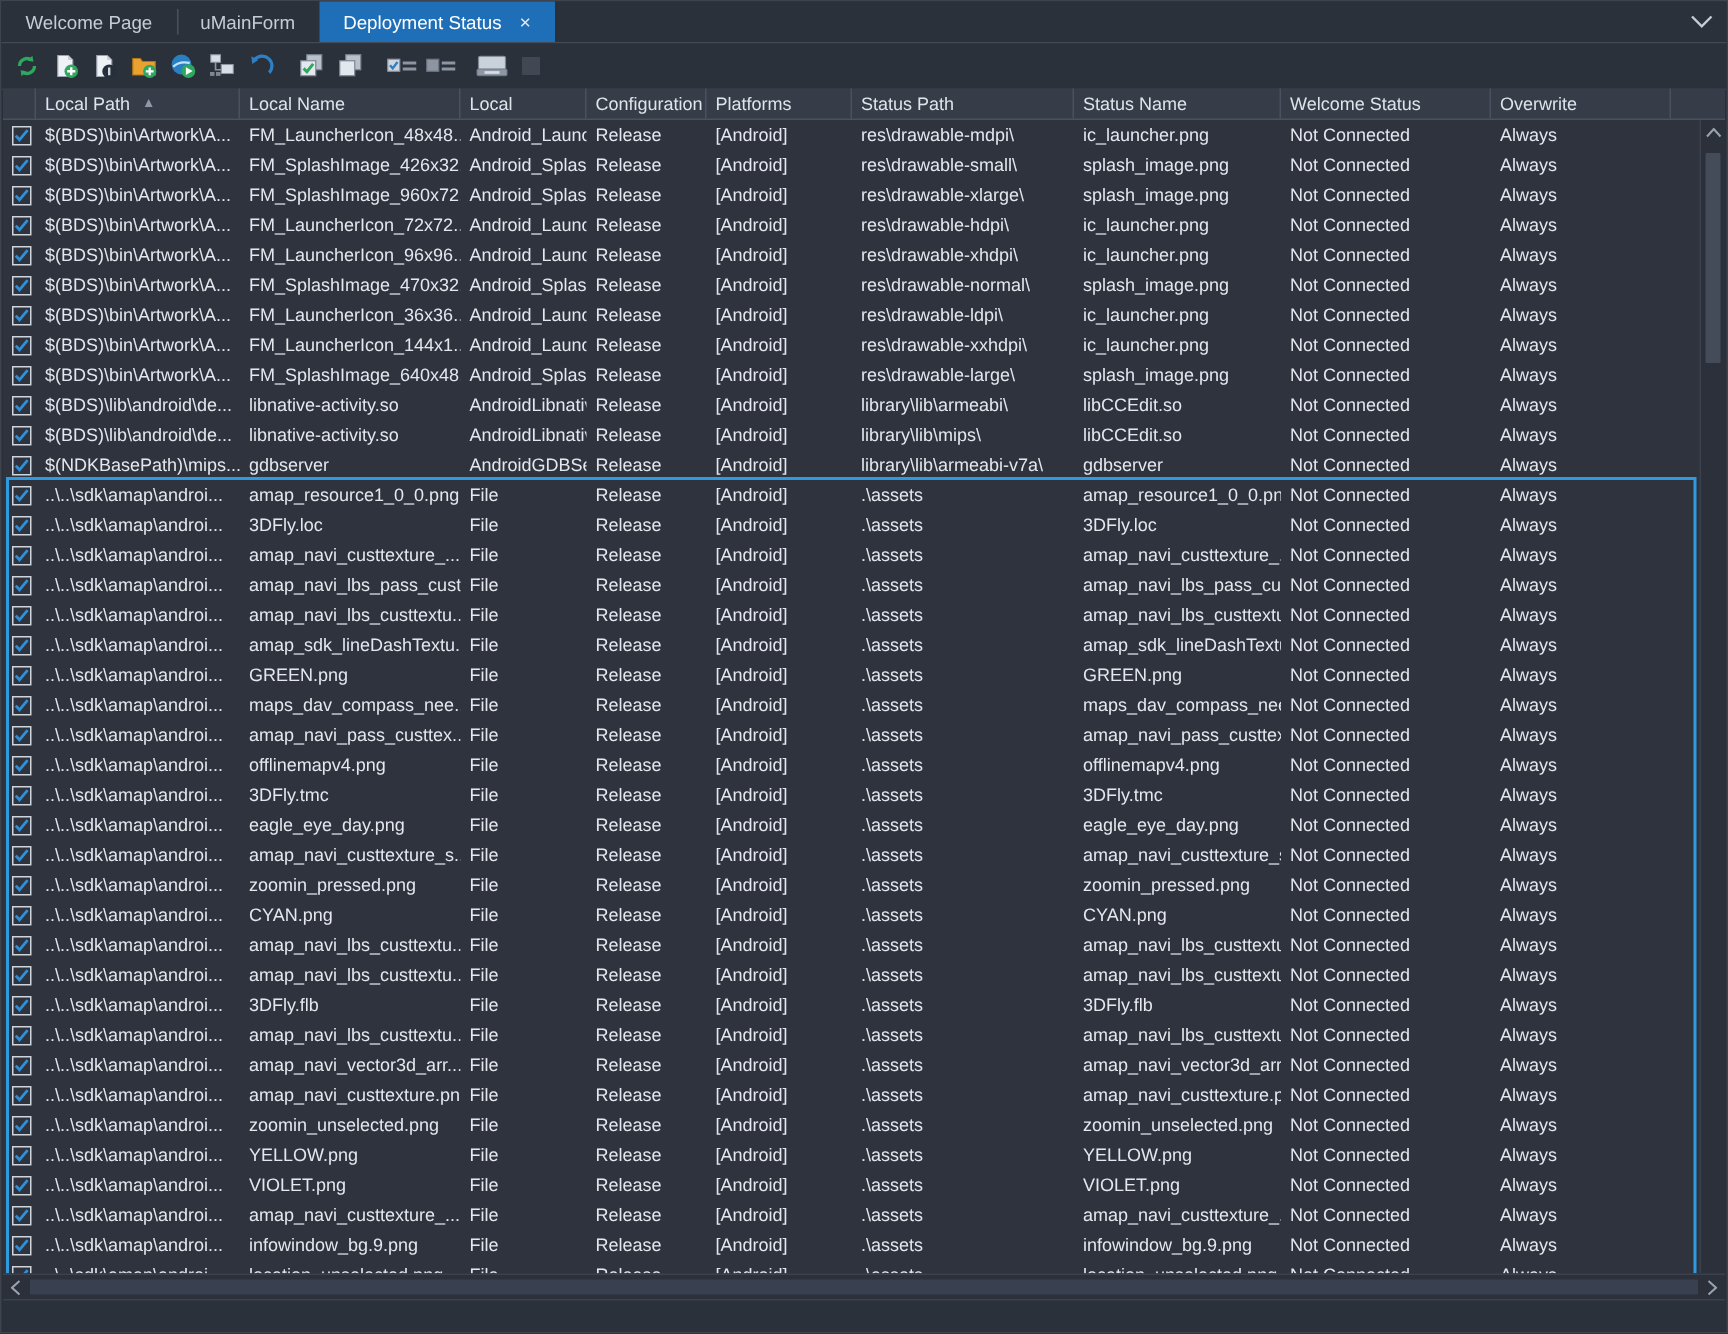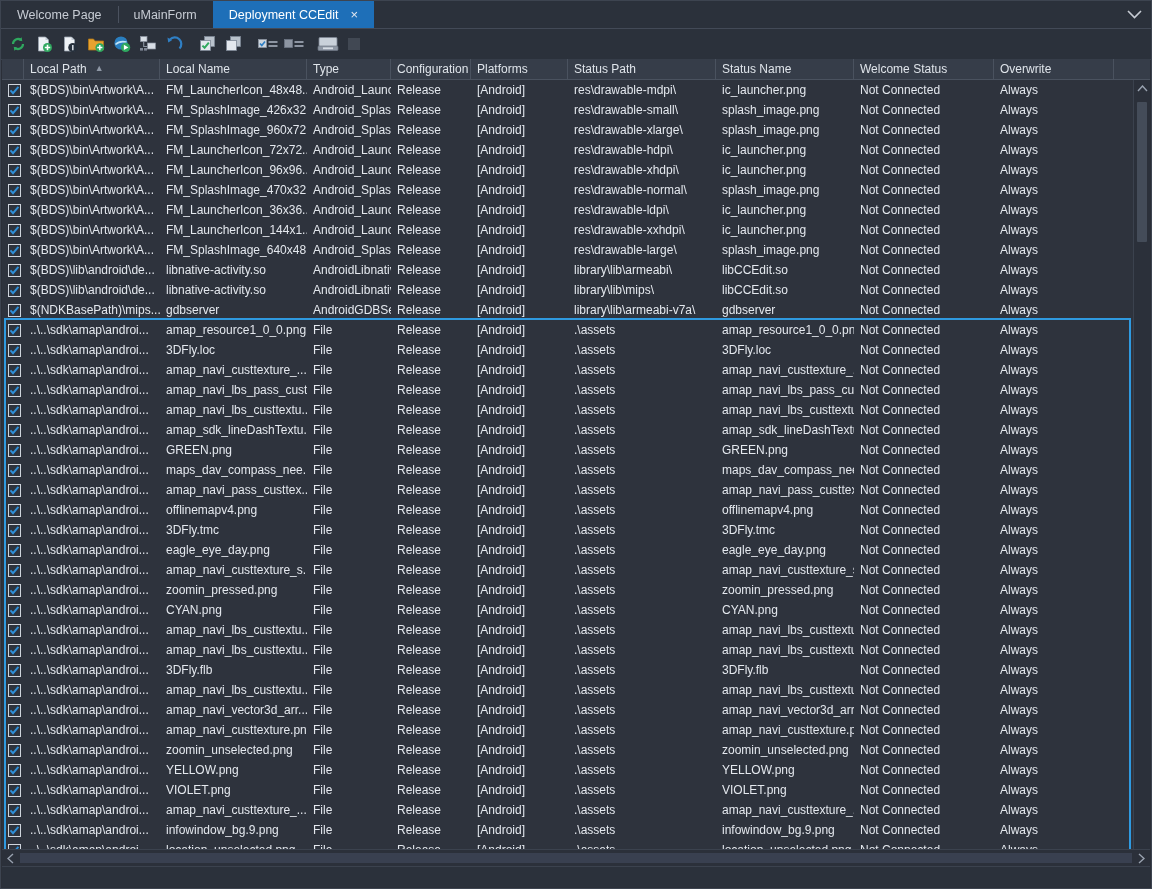--- a/index.html
+++ b/index.html
@@ -278,21 +278,21 @@
 <div id="app">
 
   <div class="tabbar">
     <div class="tab">
       <span>Welcome Page</span>
     </div>
     <div class="tab">
       <span>uMainForm</span>
     </div>
     <div class="tab active">
-      <span>Deployment CCEdit</span>
+      <span>Deployment Status</span>
       <span class="close-x">×</span>
     </div>
     <div class="tabbar-spacer"></div>
     <div class="tabbar-chevron">
       <svg width="15" height="9" viewBox="0 0 15 9">
           <path d="M1 1 L7.5 7.5 L14 1" fill="none" stroke="#c7ccd4" stroke-width="1.6"></path>
         </svg>
     </div>
   </div>
 
@@ -411,21 +411,21 @@
       </svg>
     </div>
 
   </div>
 
   <div class="grid-wrap">
     <div class="header-row" id="header-row">
         <div class="hcell" style="width: 22px; flex: 0 0 22px;"><span></span></div>
         <div class="hcell" style="width: 136px; flex: 0 0 136px;"><span>Local Path</span><span class="sortarrow">▲</span></div>
         <div class="hcell" style="width: 147px; flex: 0 0 147px;"><span>Local Name</span></div>
-        <div class="hcell" style="width: 84px; flex: 0 0 84px;"><span>Type</span></div>
+        <div class="hcell" style="width: 84px; flex: 0 0 84px;"><span>Local</span></div>
         <div class="hcell" style="width: 80px; flex: 0 0 80px;"><span>Configuration</span></div>
         <div class="hcell" style="width: 97px; flex: 0 0 97px;"><span>Platforms</span></div>
         <div class="hcell" style="width: 148px; flex: 0 0 148px;"><span>Status Path</span></div>
         <div class="hcell" style="width: 138px; flex: 0 0 138px;"><span>Status Name</span></div>
         <div class="hcell" style="width: 140px; flex: 0 0 140px;"><span>Welcome Status</span></div>
         <div class="hcell" style="width: 120px; flex: 0 0 120px;"><span>Overwrite</span></div>
       </div>
     <div class="body-area">
       <div class="rows" id="rows">
           <div class="row">

